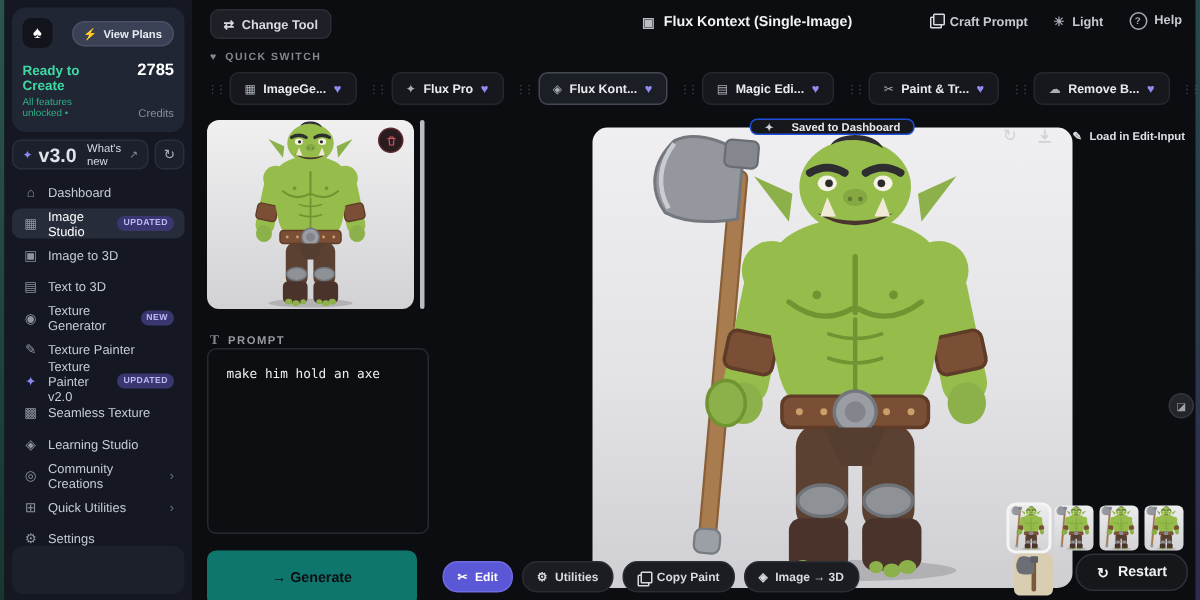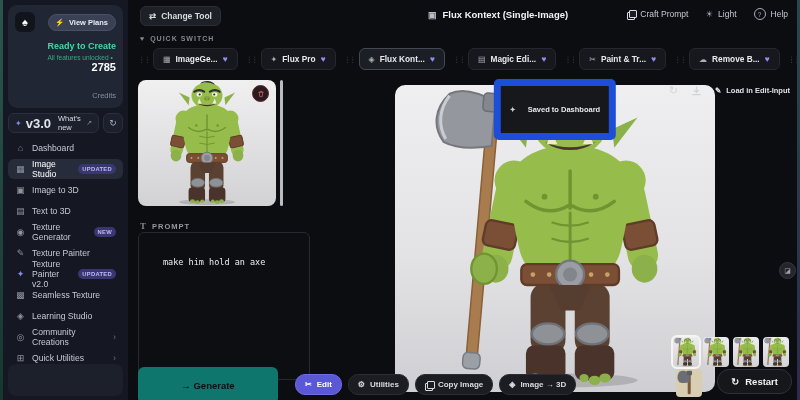--- a/index.html
+++ b/index.html
@@ -11,21 +11,21 @@
        background:linear-gradient(#27494a,#2f2a4e);}
 
   
   .sidebar{position:absolute;left:3px;top:0;width:125px;height:400px;background:#151823;}
   .top-card{margin:5px 5px 0;background:#212634;border-radius:9px;padding:7px 7px 8px;}
   .card-row1{display:flex;justify-content:space-between;align-items:center;}
   .logo{width:20px;height:20px;border-radius:6px;background:#11141b;color:#fff;
         display:grid;place-items:center;font-size:11px;}
   .view-plans{background:#3a4154;border:1px solid #4a5166;border-radius:10px;color:#e9ebf2;
         font-size:7.5px;font-weight:bold;padding:3px 7px;display:flex;gap:4px;align-items:center;}
-  .card-row2{display:flex;justify-content:space-between;margin-top:9px;align-items:flex-end;flex-direction:column;}
+  .card-row2{display:flex;justify-content:space-between;margin-top:9px;align-items:center;}
   .ready{color:#3fd9a4;font-size:9px;font-weight:bold;}
   .features{color:#2fae85;font-size:6.6px;margin-top:3px;}
   .credits-num{color:#fff;font-size:11px;font-weight:bold;text-align:right;margin-left:28px;}
   .credits-label{color:#8a8e99;font-size:7.5px;text-align:right;margin-top:18px;}
   .version-row{margin:5px;display:flex;gap:4px;}
   .version-pill{flex:1;display:flex;align-items:center;gap:4px;background:#1b202c;
         border:1px solid #2a2f3c;border-radius:6px;height:18px;padding:0 6px;}
   .v-icon{color:#8a87f0;font-size:8px;}
   .v-num{color:#e0e3ea;font-size:13px;font-weight:bold;}
   .whats-new{color:#d7dae2;font-size:7.5px;margin-left:3px;}
@@ -45,21 +45,21 @@
         background:#1b202b;border-radius:8px;}
 
   
   .change-tool{position:absolute;left:140px;top:6px;height:18px;background:#1d2026;
         border:1px solid #2b2e35;border-radius:6px;color:#d6d9df;font-size:8.5px;font-weight:bold;
         display:flex;align-items:center;gap:5px;padding:0 8px;}
   .app-title{position:absolute;left:428px;top:9px;display:flex;gap:6px;align-items:center;
         color:#f2f3f5;font-size:9.5px;font-weight:bold;}
   .title-icon{color:#b9bdc6;font-size:9px;}
   .header-actions{position:absolute;right:12px;top:8px;display:flex;gap:17px;align-items:center;}
-  .h-act{display:flex;gap:5px;align-items:center;color:#c6c9d0;font-size:8.5px;font-weight:normal;}
+  .h-act{display:flex;gap:5px;color:#c6c9d0;font-size:8.5px;font-weight:bold;}
   .h-icon{font-size:8.5px;color:#a6aab3;}
   .help-circle{width:10px;height:10px;border:1px solid #a6aab3;border-radius:50%;
         display:grid;place-items:center;font-size:6.5px;color:#a6aab3;}
 
   
   .qs-label{position:absolute;left:140px;top:35px;color:#84878f;font-size:7px;font-weight:bold;
         letter-spacing:1px;display:flex;gap:5px;align-items:center;}
   .qs-row{position:absolute;left:138px;top:48px;display:flex;align-items:center;gap:8px;}
   .qs-group{display:flex;align-items:center;gap:4px;}
   .drag{color:#4a4e57;font-size:7.5px;letter-spacing:-2px;}
@@ -75,33 +75,33 @@
         overflow:hidden;background:linear-gradient(#f0f0f1,#d2d2d5);}
   .thumb-card svg{width:100%;height:100%;display:block;}
   .thumb-delete{position:absolute;left:252px;top:85px;width:15px;height:15px;border-radius:50%;
         background:#2a1b1e;border:1px solid #5c2930;display:grid;place-items:center;}
   .vscroll{position:absolute;left:280px;top:80px;width:3px;height:126px;background:#b9bcc2;border-radius:2px;}
   .prompt-label{position:absolute;left:140px;top:221px;color:#9699a2;font-size:7.5px;font-weight:bold;
         letter-spacing:1px;display:flex;gap:5px;align-items:center;}
   .prompt-t{font-family:"Liberation Serif",serif;font-size:9px;color:#84878f;}
   .prompt-box{position:absolute;left:138px;top:232px;width:122px;height:98px;background:#0d0e11;
         border:1px solid #26292f;border-radius:6px;color:#edeef0;resize:none;outline:none;
-        font-family:"DejaVu Sans Mono",monospace;font-size:8.5px;padding:24px;}
+        font-family:"DejaVu Sans Mono",monospace;font-size:8.5px;padding:12px;}
   .cost-row{position:absolute;left:140px;top:354px;width:136px;display:flex;justify-content:space-between;}
   .cost{color:#a9acb5;font-size:7.8px;}
   .total{color:#fff;font-size:8.3px;font-weight:bold;}
   .generate-btn{position:absolute;left:138px;top:367px;width:140px;height:37px;background:#0f766e;
         border-radius:6px;color:#0c0d10;font-size:9.5px;font-weight:bold;display:grid;place-items:center;}
 
   
   .canvas-img{position:absolute;left:395px;top:85px;width:320px;height:307px;border-radius:10px;
         overflow:hidden;background:linear-gradient(180deg,#efeff1 0%,#e3e3e6 55%,#cfcfd3 100%);}
   .canvas-img svg{width:100%;height:100%;display:block;}
   .toast{position:absolute;left:555px;top:79px;transform:translateX(-50%);background:#17181c;
-        border:7px solid #1d4ed8;border-radius:5px;padding:19px 9px;display:flex;gap:12px;
+        border:1px solid #1d4ed8;border-radius:5px;padding:0 9px;display:flex;gap:12px;
         align-items:center;color:#e8e9ed;font-size:7.5px;font-weight:bold;white-space:nowrap;}
   .toast-icon{color:#cfd2d8;font-size:7px;}
   .canvas-tools{position:absolute;top:84px;right:10px;display:flex;align-items:center;gap:13px;}
   .tool-glyph{color:#cfd2d8;font-size:11px;}
   .load-edit{display:flex;gap:5px;align-items:center;color:#dfe1e6;font-size:7.5px;font-weight:bold;}
   .canvas-actions{position:absolute;left:295px;top:374px;display:flex;gap:6px;align-items:center;}
   .act{height:19px;display:flex;align-items:center;gap:5px;background:#1b1d22;border:1px solid #2a2d34;
         border-radius:10px;padding:0 9px;color:#d9dbe0;font-size:8px;font-weight:bold;white-space:nowrap;}
   .act.primary{background:#5a58d6;border-color:#6e6ce2;color:#fff;}
   .act-icon{font-size:8px;}
@@ -431,21 +431,21 @@
     </div>
     <div class="act">
       <span class="act-icon">⚙</span>
       <span>Utilities</span>
     </div>
     <div class="act">
       <span class="copy-ic">
           <i></i>
           <i></i>
         </span>
-      <span>Copy Image</span>
+      <span>Copy Paint</span>
     </div>
     <div class="act">
       <span class="act-icon">◈</span>
       <span>Image → 3D</span>
     </div>
   </div>
 
   <div class="restart-btn">
     <span>↻</span>
     <span>Restart</span>

